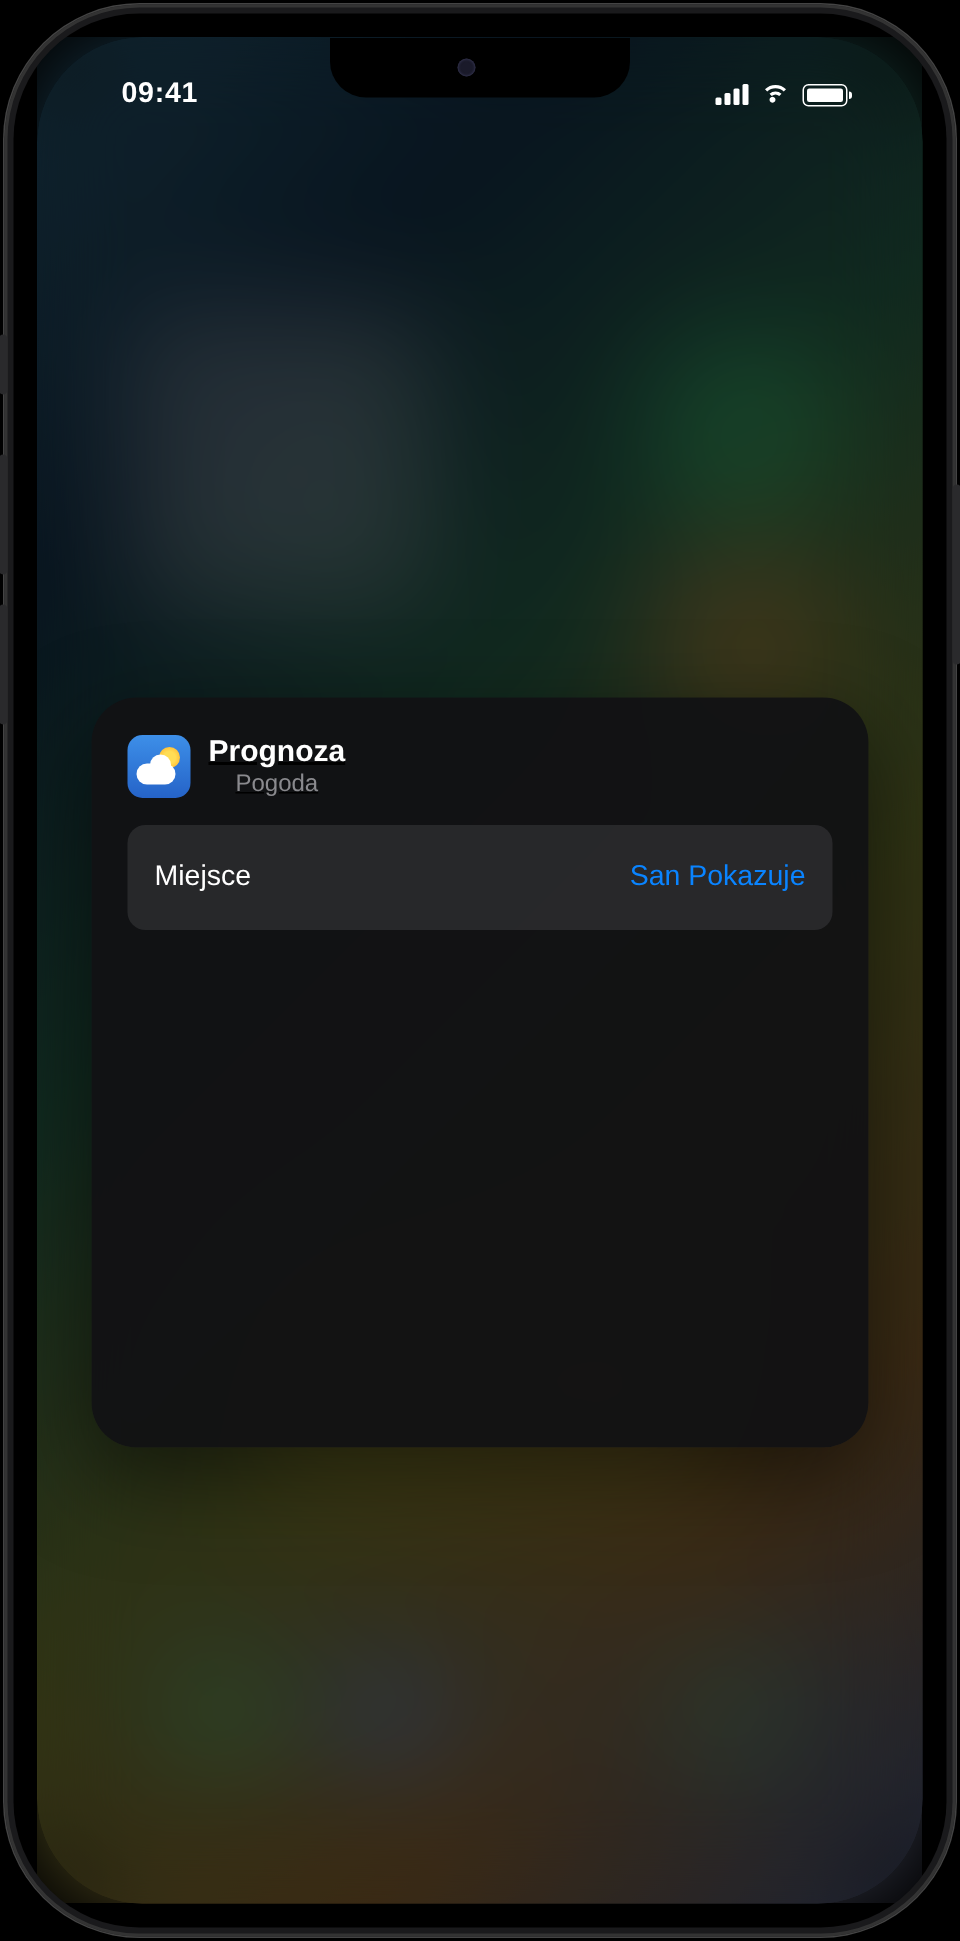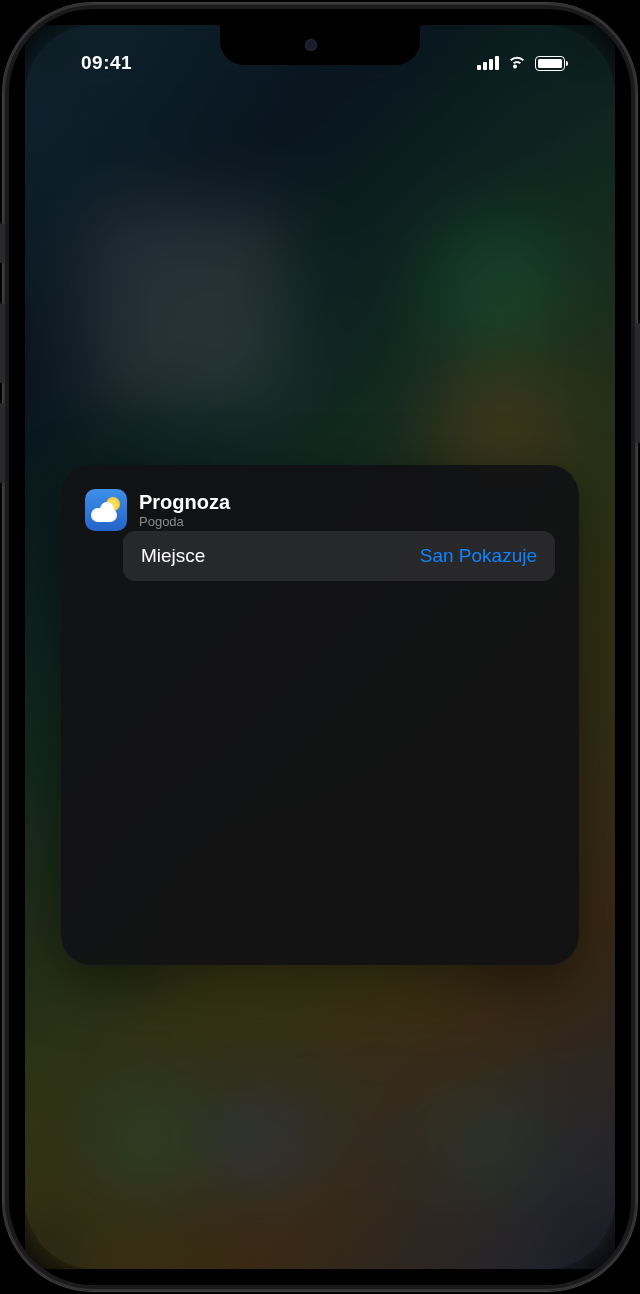--- a/index.html
+++ b/index.html
@@ -43,20 +43,21 @@
     .side-button.left2 { left: -4px; top: 300px; width: 6px; height: 80px; }
     .side-button.left3 { left: -4px; top: 400px; width: 6px; height: 80px; }
     .side-button.right1 { right: -4px; top: 320px; width: 6px; height: 120px; }
     .screen {
       width: 100%;
       height: 100%;
       border-radius: 70px;
       position: relative;
       overflow: hidden;
       background: linear-gradient(135deg, #1a3a4a 0%, #0d2030 20%, #1a4030 40%, #4a5020 60%, #5a4020 80%, #2a3550 100%);
+      text-align: center;
     }
     .blur-overlay {
       position: absolute;
       inset: 0;
       backdrop-filter: blur(30px);
       background: rgba(0,0,0,0.35);
     }
     .bg-blob {
       position: absolute;
       border-radius: 30px;
@@ -167,20 +168,22 @@
       background: rgba(18, 18, 20, 0.96);
       border-radius: 30px;
       padding: 24px;
       z-index: 60;
       box-shadow: 0 20px 60px rgba(0,0,0,0.5);
     }
     .widget-header {
       display: flex;
       align-items: center;
       gap: 12px;
+      margin-bottom: 18px;
+      text-decoration: underline;
     }
     .app-icon {
       width: 42px;
       height: 42px;
       border-radius: 10px;
       background: linear-gradient(180deg, #3d8fe8 0%, #2563c8 100%);
       display: flex;
       align-items: center;
       justify-content: center;
       flex-shrink: 0;
@@ -219,38 +222,37 @@
       flex-direction: column;
     }
     .widget-title {
       color: #fff;
       font-size: 20px;
       font-weight: 600;
       line-height: 1.2;
     }
     .widget-subtitle {
       color: #8a8a8e;
-      font-size: 13px;
+      font-size: 16px;
       line-height: 1.2;
     }
     .widget-description {
       color: #98989c;
       font-size: 17px;
       line-height: 1.35;
       margin-bottom: 20px;
     }
     .setting-row {
       background: rgba(80, 80, 85, 0.35);
       border-radius: 12px;
-      padding: 14px 18px;
+      padding: 24px 18px;
       display: flex;
       justify-content: space-between;
       align-items: center;
       cursor: pointer;
-      margin-left: 38px;
     }
     .setting-label {
       color: #fff;
       font-size: 19px;
     }
     .setting-value {
       color: #0a84ff;
       font-size: 19px;
     }
   </style>

